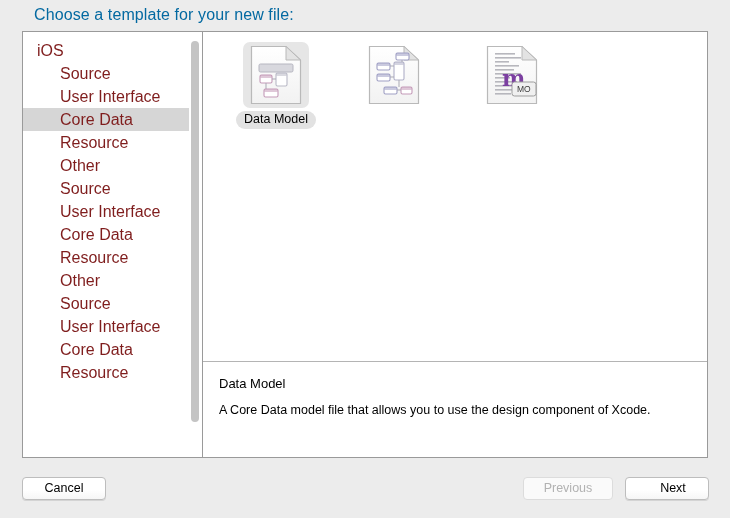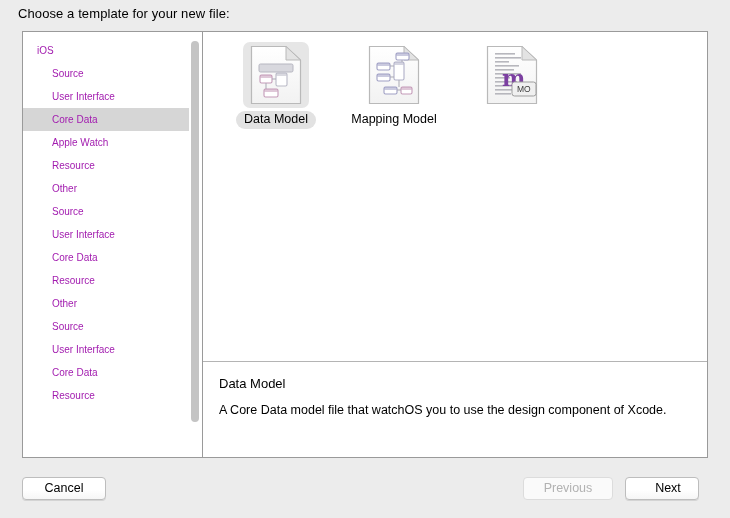--- a/index.html
+++ b/index.html
@@ -18,24 +18,24 @@
   #dialog {
     position: relative;
     width: 730px;
     height: 518px;
     background: #ececec;
   }
 
   
   #prompt {
     position: absolute;
-    left: 18px;
+    left: 34px;
     top: 6px;
-    font-size: 13px;
-    color: #000000;
+    font-size: 16px;
+    color: #0369a1;
     letter-spacing: 0.1px;
   }
 
   
   #panel {
     position: absolute;
     left: 22px;
     top: 31px;
     width: 686px;
     height: 427px;
@@ -58,30 +58,30 @@
   }
   #sidebar-list {
     position: absolute;
     left: 0;
     top: 7px;
     width: 166px;
   }
   .side-row {
     height: 23px;
     line-height: 23px;
-    font-size: 10px;
-    color: #a21caf;
+    font-size: 16px;
+    color: #7f1d1d;
     white-space: nowrap;
     box-sizing: border-box;
   }
   .side-row.group {
     padding-left: 14px;
   }
   .side-row.child {
-    padding-left: 29px;
+    padding-left: 37px;
   }
   .side-row.selected {
     background: #d6d6d6;
   }
 
   
   #sb-track {
     position: absolute;
     right: 2px;
     top: 0;
@@ -192,41 +192,40 @@
     user-select: none;
   }
   #btn-cancel { left: 22px; top: 477px; width: 84px; }
   #btn-previous {
     left: 523px; top: 477px; width: 90px;
     color: #b2b2b2;
     border-color: #dcdcdc;
     background: #fafafa;
     box-shadow: none;
   }
-  #btn-next { left: 625px; top: 477px; width: 74px; padding-left: 12px; }
+  #btn-next { left: 625px; top: 477px; width: 84px; padding-left: 12px; }
 
   
   .doc-ico { display:block; }
 </style>
 </head>
 <body>
 
 <div id="dialog">
 
   <div id="prompt">Choose a template for your new file:</div>
 
   <div id="panel">
 
     <div id="sidebar">
       <div id="sidebar-list">
           <div class="side-row group">iOS</div>
           <div class="side-row child">Source</div>
           <div class="side-row child">User Interface</div>
           <div class="side-row child selected">Core Data</div>
-          <div class="side-row child">Apple Watch</div>
           <div class="side-row child">Resource</div>
           <div class="side-row child">Other</div>
           <div class="side-row child">Source</div>
           <div class="side-row child">User Interface</div>
           <div class="side-row child">Core Data</div>
           <div class="side-row child">Resource</div>
           <div class="side-row child">Other</div>
           <div class="side-row child">Source</div>
           <div class="side-row child">User Interface</div>
           <div class="side-row child">Core Data</div>
@@ -287,21 +286,20 @@
                 <rect x="16" y="42" width="13" height="3" rx="1.5" fill="#9f9fc4" opacity="0.55"></rect>
                 <rect x="33" y="42" width="11" height="7" rx="1.5" fill="#ffffff" stroke="#c49ab8" stroke-width="1.1"></rect>
                 <rect x="33" y="42" width="11" height="3" rx="1.5" fill="#c49ab8" opacity="0.55"></rect>
                 <path d="M22 21 L26 21" stroke="#a9a9b4" stroke-width="1" fill="none"></path>
                 <path d="M22 32 L26 32" stroke="#a9a9b4" stroke-width="1" fill="none"></path>
                 <path d="M31 35 L31 42" stroke="#a9a9b4" stroke-width="1" fill="none"></path>
                 <path d="M29 45 L33 45" stroke="#a9a9b4" stroke-width="1" fill="none"></path>
                 <path d="M34 15 L34 17" stroke="#a9a9b4" stroke-width="1" fill="none"></path>
               </svg>
             </div>
-            <div class="tile-label">Mapping Model</div>
           </div>
           <div class="tile">
             <div class="tile-icon-wrap">
               <svg class="doc-ico" width="52" height="60" viewBox="0 0 52 60" xmlns="http://www.w3.org/2000/svg">
                 <defs>
                   <linearGradient id="pg" x1="0" y1="0" x2="0" y2="1">
                     <stop offset="0" stop-color="#ffffff"></stop>
                     <stop offset="1" stop-color="#f2f2f2"></stop>
                   </linearGradient>
                 </defs>
@@ -323,21 +321,21 @@
                 <text x="16" y="41" font-family="DejaVu Serif, serif" font-size="22" font-weight="bold" fill="#7b3fa0">m</text>
                 <rect x="26" y="37" width="24" height="14" rx="2.5" fill="#f0f0f0" stroke="#9d9d9d" stroke-width="1"></rect>
                 <text x="31" y="47" font-family="Liberation Sans, sans-serif" font-size="8.5" fill="#3a3a3a">MO</text>
               </svg>
             </div>
           </div>
         </div>
 
       <div id="desc">
         <div id="desc-title">Data Model</div>
-        <div id="desc-body">A Core Data model file that watchOS you to use the design component of Xcode.</div>
+        <div id="desc-body">A Core Data model file that allows you to use the design component of Xcode.</div>
       </div>
 
     </div>
   </div>
 
   <div class="btn" id="btn-cancel">Cancel</div>
   <div class="btn" id="btn-previous">Previous</div>
   <div class="btn" id="btn-next">Next</div>
 
 </div>

